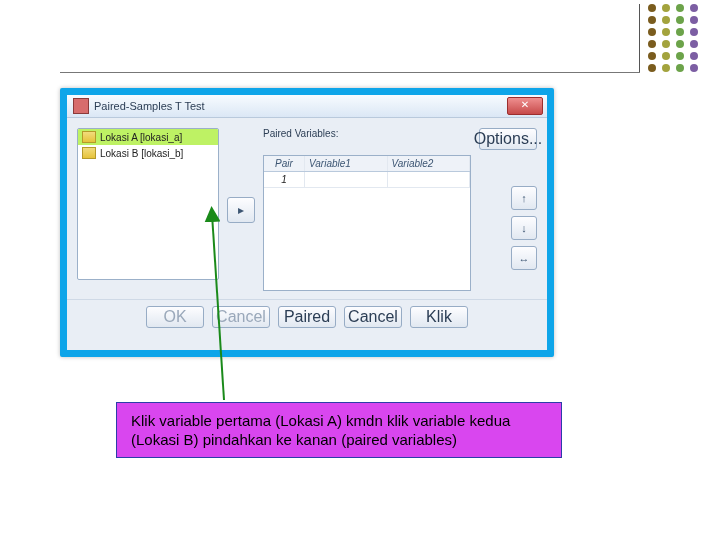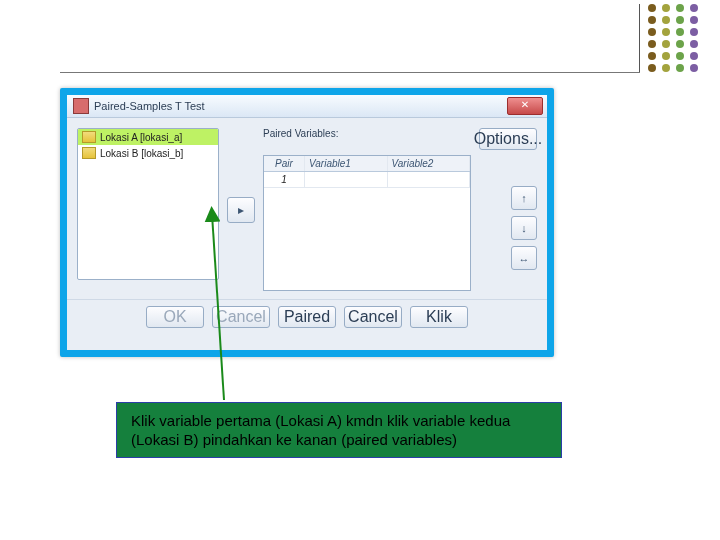--- a/index.html
+++ b/index.html
@@ -262,21 +262,21 @@
     position: absolute;
     left: 116px;
     top: 402px;
     width: 420px;
     border: 1.5px solid #2b3ea8;
     padding: 8px 10px 8px 14px;
     font-family: Arial, sans-serif;
     font-size: 15px;
     line-height: 1.28;
     color: #000;
-    background: #15803d;
+    background: #d946ef;
   }
 </style>
 </head>
 <body>
 
 <div class="dot-cluster">
   <div class="dot-col">
     <span class="dot brown"></span>
       <span class="dot brown"></span>
       <span class="dot brown"></span>

